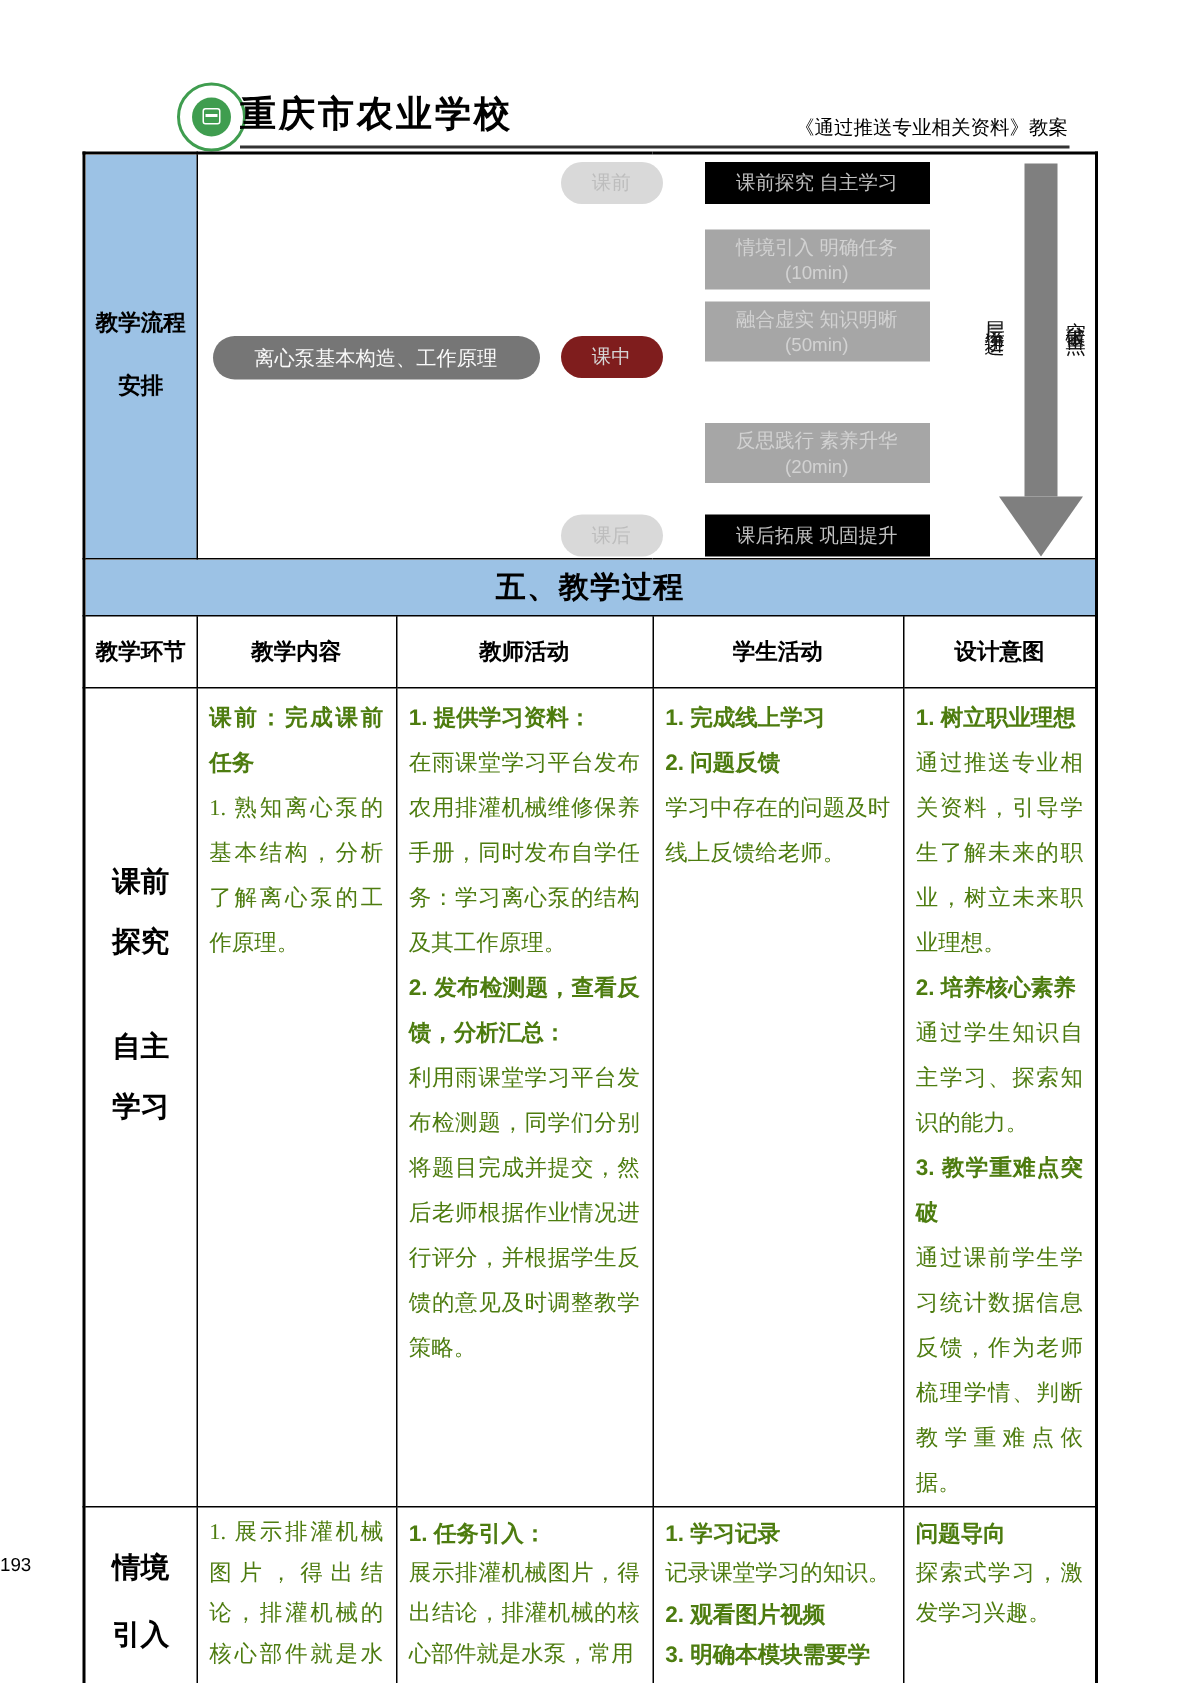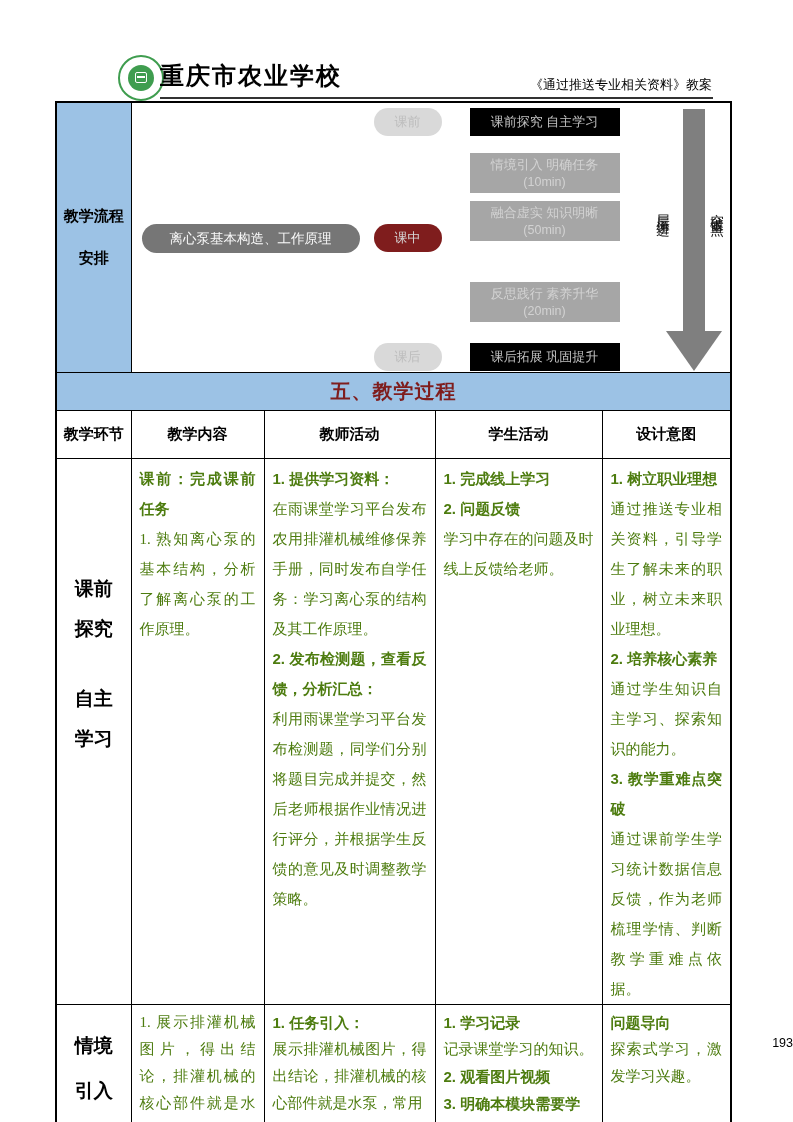--- a/index.html
+++ b/index.html
@@ -43,42 +43,42 @@
   .tone-dark  { background:#a6a6a6; color:#d2d2d2; }
   .stg.s1 { top:5px; } .stg.s2 { top:50px; } .stg.s3 { top:98px; } .stg.s4 { top:179px; } .stg.s5 { top:240px; }
   .arrow-shaft { left:551px; top:6px; width:22px; height:222px; background:#7f7f7f; }
   .arrow-head { left:534px; top:228px; width:0; height:0; border-left:28px solid transparent; border-right:28px solid transparent; border-top:40px solid #7f7f7f; }
   .vlabel { writing-mode:vertical-rl; font-size:13.5px; letter-spacing:3px; color:#111; font-family:"Liberation Sans", sans-serif; }
   .vlabel.left  { left:522px; top:100px; }
   .vlabel.right { left:576px; top:100px; }
 
   
   .banner { background:#9cc2e5; height:38px; text-align:center; vertical-align:middle !important;
-            font-family:"Liberation Sans", sans-serif; font-weight:700; font-size:20px; color:#7f1d1d; letter-spacing:1px; }
+            font-family:"Liberation Sans", sans-serif; font-weight:700; font-size:20px; color:#000000; letter-spacing:1px; }
 
   
   .hcell { height:48px; text-align:center; vertical-align:middle !important;
            font-family:Liberation Sans, sans-serif; font-weight:700; font-size:15px; color:#000; }
 
   
   .stage-cell { text-align:center; font-family:"Liberation Sans", sans-serif; font-weight:700; font-size:19px; color:#000; }
   .stage-cell.rd { padding-top:110px; }
   .stage-cell.rd div { height:40px; line-height:40px; }
   .stage-cell.rd div.gap { margin-top:30px; }
   .stage-cell.re { padding-top:18px; }
   .stage-cell.re div { height:45px; line-height:45px; }
   .bcell { padding:5px 8px 0 8px; font-size:15px; line-height:30px; text-align:justify; color:#4d7c0f; }
   .bcell p { margin:0; }
   .bcell p.b { font-family:"Liberation Sans", sans-serif; font-weight:700; }
   .rd-h { height:454px; }
   .re-h { height:104px; }
   tr.row-e .bcell { line-height:27px; padding-top:4px; }
 
   
-  .footer { position:absolute; left:0; top:1036px; width:100%; text-align:right; font-size:12.5px; color:#000;
+  .footer { position:absolute; left:0; top:1036px; width:100%; text-align:left; font-size:12.5px; color:#000;
             font-family:"Liberation Sans", sans-serif; }
 </style>
 </head>
 <body>
 
 <div class="page">
 
   <div class="logo">
     <div class="disc"></div>
     <div class="emblem"></div>

